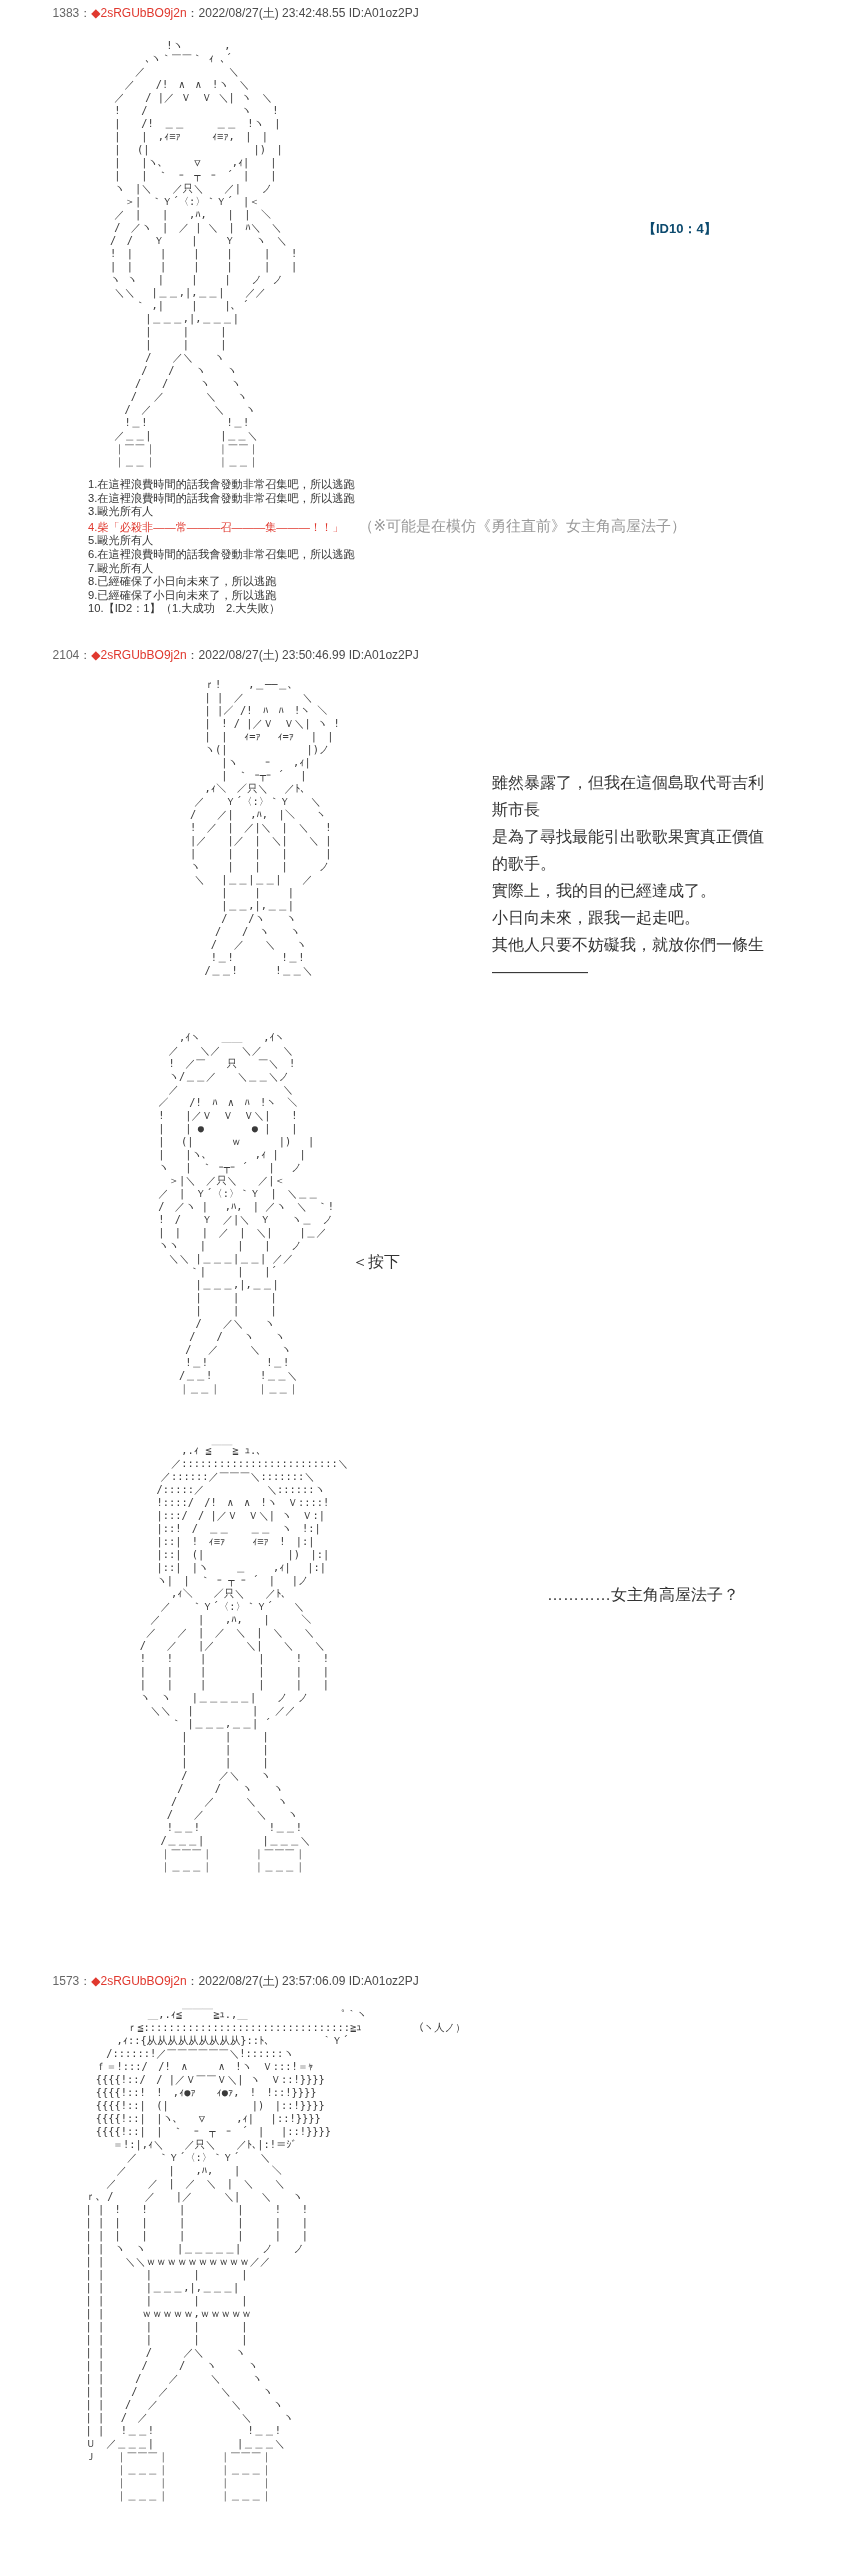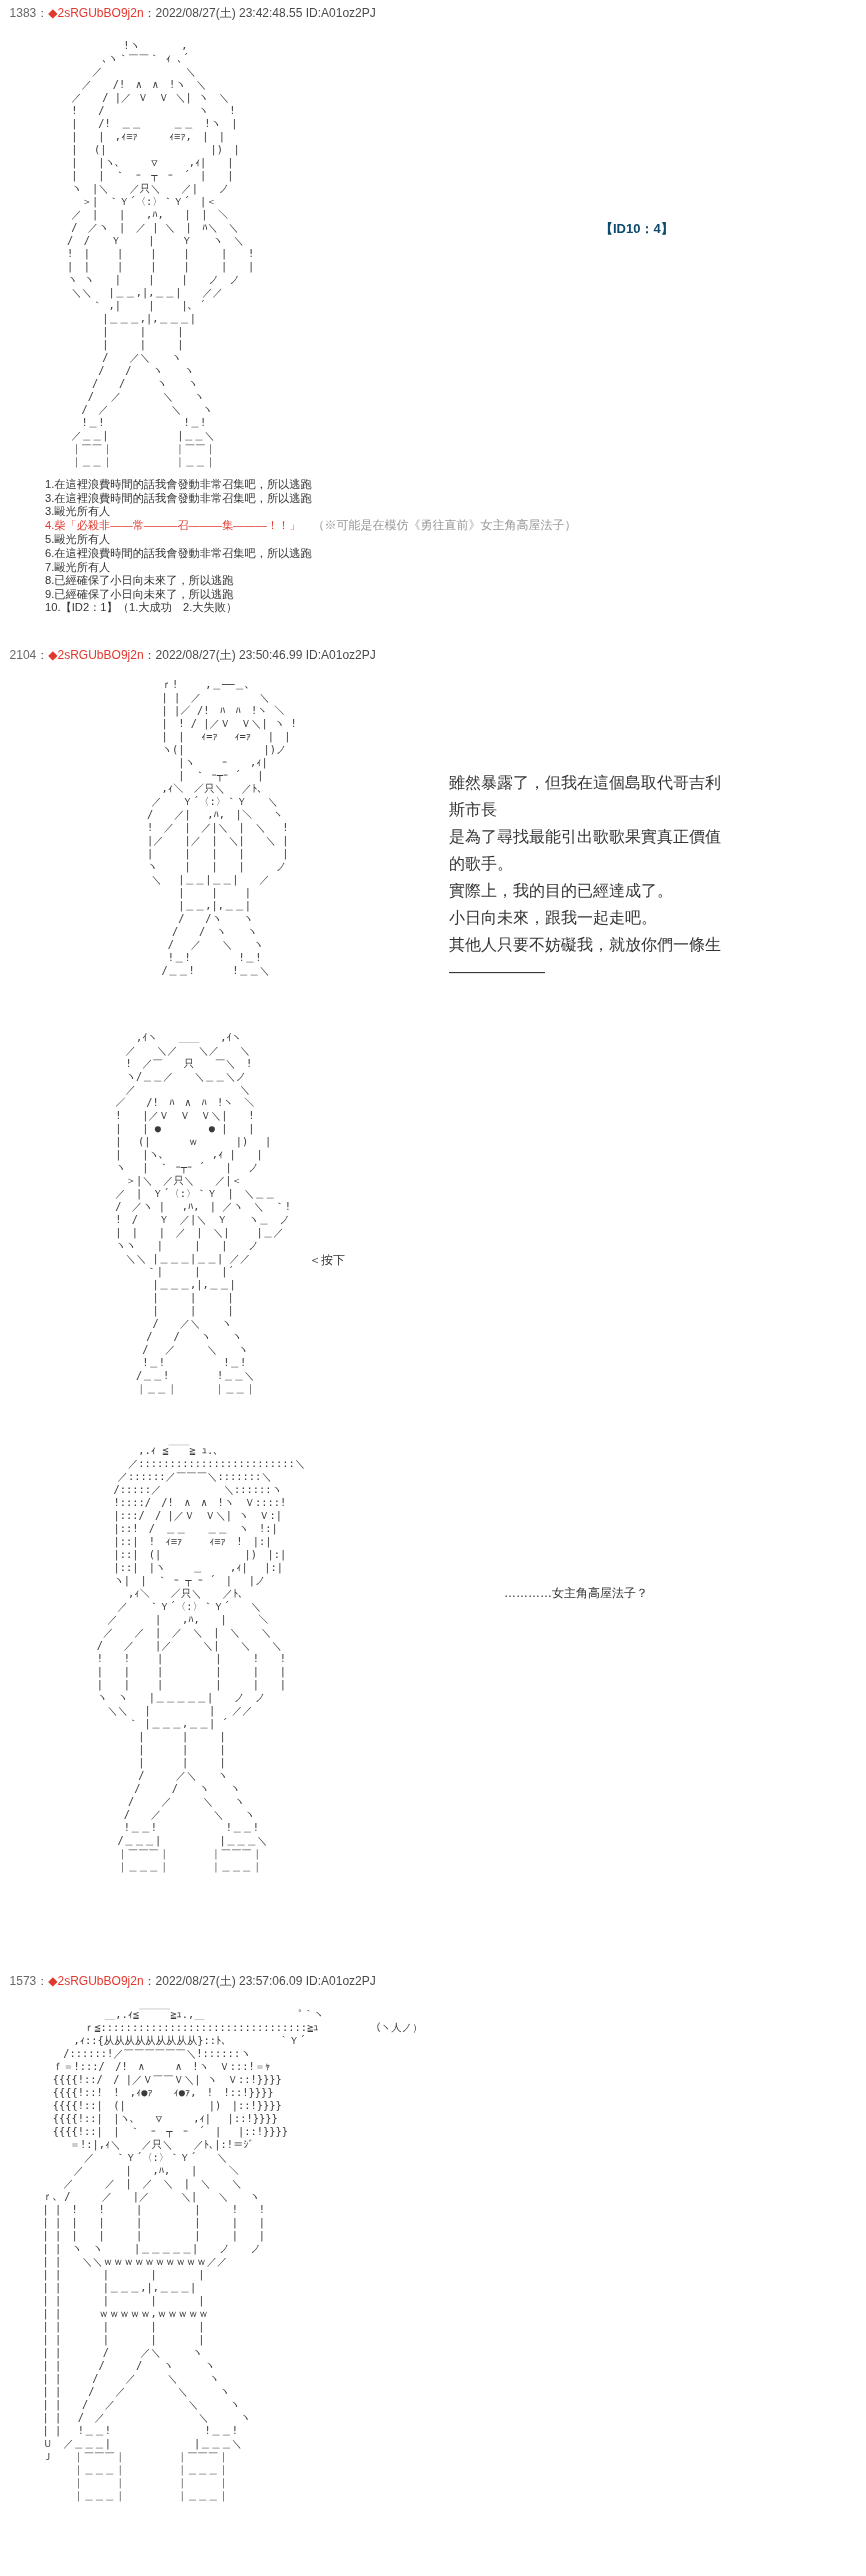--- a/index.html
+++ b/index.html
@@ -4,20 +4,21 @@
 <style>
   * { box-sizing: border-box; }
   html, body { margin: 0; padding: 0; background: #ffffff; }
   .page {
     position: relative;
     width: 723px;
     height: 2576px;
     background: #ffffff;
     overflow: hidden;
     font-family: "Liberation Sans", "DejaVu Sans", sans-serif;
+    margin-left: 43px;
   }
   .post-header {
     position: absolute;
     left: 9.6px;
     font: 400 12px/16px "Liberation Sans", "DejaVu Sans", sans-serif;
     color: #555555;
     white-space: nowrap;
   }
   .post-header .num { color: #666666; }
   .post-header .trip { color: #e0382e; }
@@ -37,33 +38,33 @@
     color: #0c4a6e;
     white-space: nowrap;
   }
   .choices {
     position: absolute;
     font: 400 11.2px/13.6px "Liberation Sans", "DejaVu Sans", sans-serif;
     color: #333333;
   }
   .choice { white-space: nowrap; }
   .choice .red { color: #e0382e; }
-  .choice .note { color: #999999; font-size: 12px; font-family: Liberation Mono, monospace; }
+  .choice .note { color: #999999; font-size: 15px; }
   .choice.bold { font-weight: 400; }
   .dialogue {
     position: absolute;
     font-size: 16px;
     color: #333333;
     white-space: pre-line;
   }
   .dlg-34 { line-height: 27px; }
   .dlg-41 { line-height: 33px; }
   .caption {
     position: absolute;
-    font-size: 12px;
+    font-size: 16px;
     color: #333333;
     white-space: nowrap;
   }
 </style>
 </head>
 <body>
 
 <div class="page">
 
   <div class="post-header" style="top:4.8px;">

